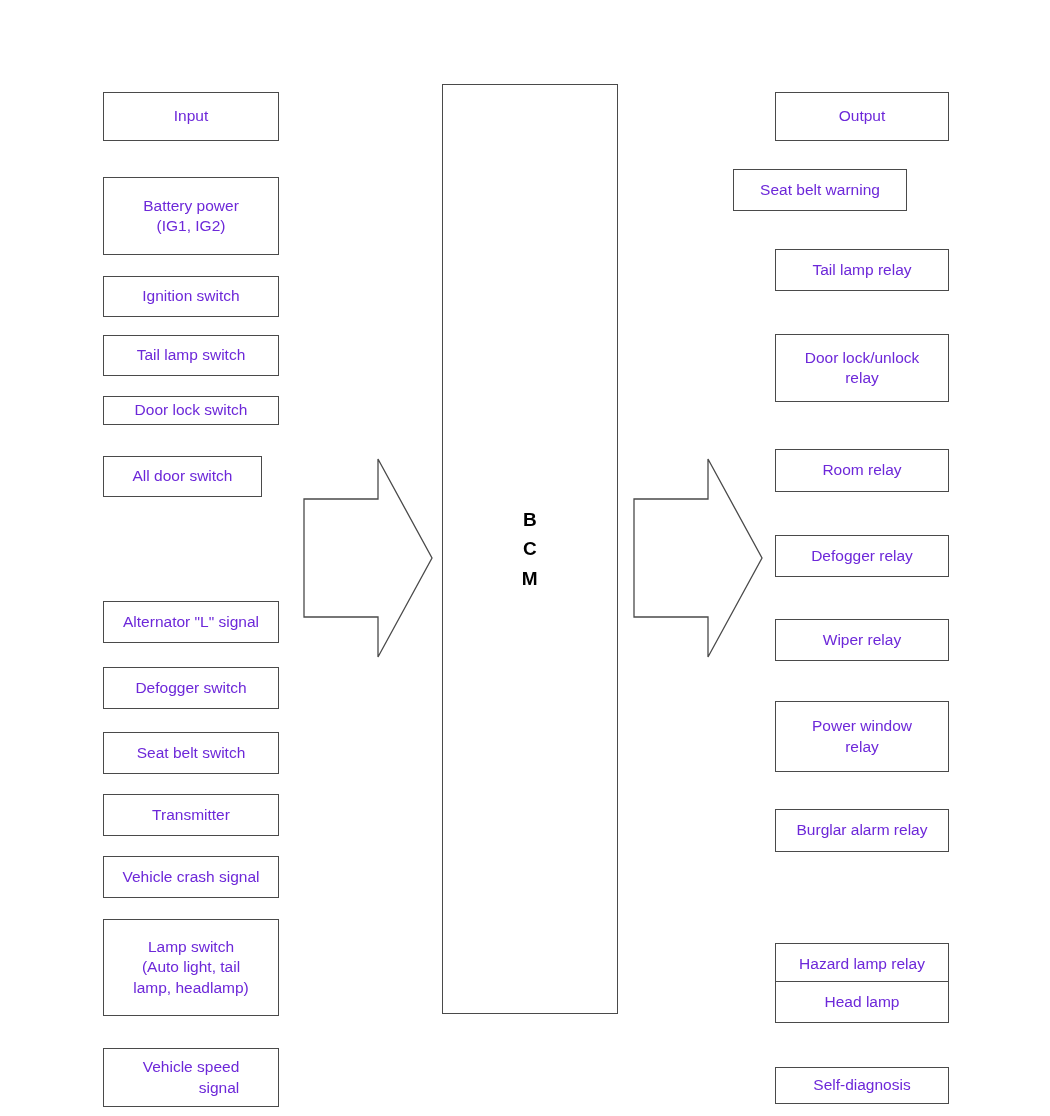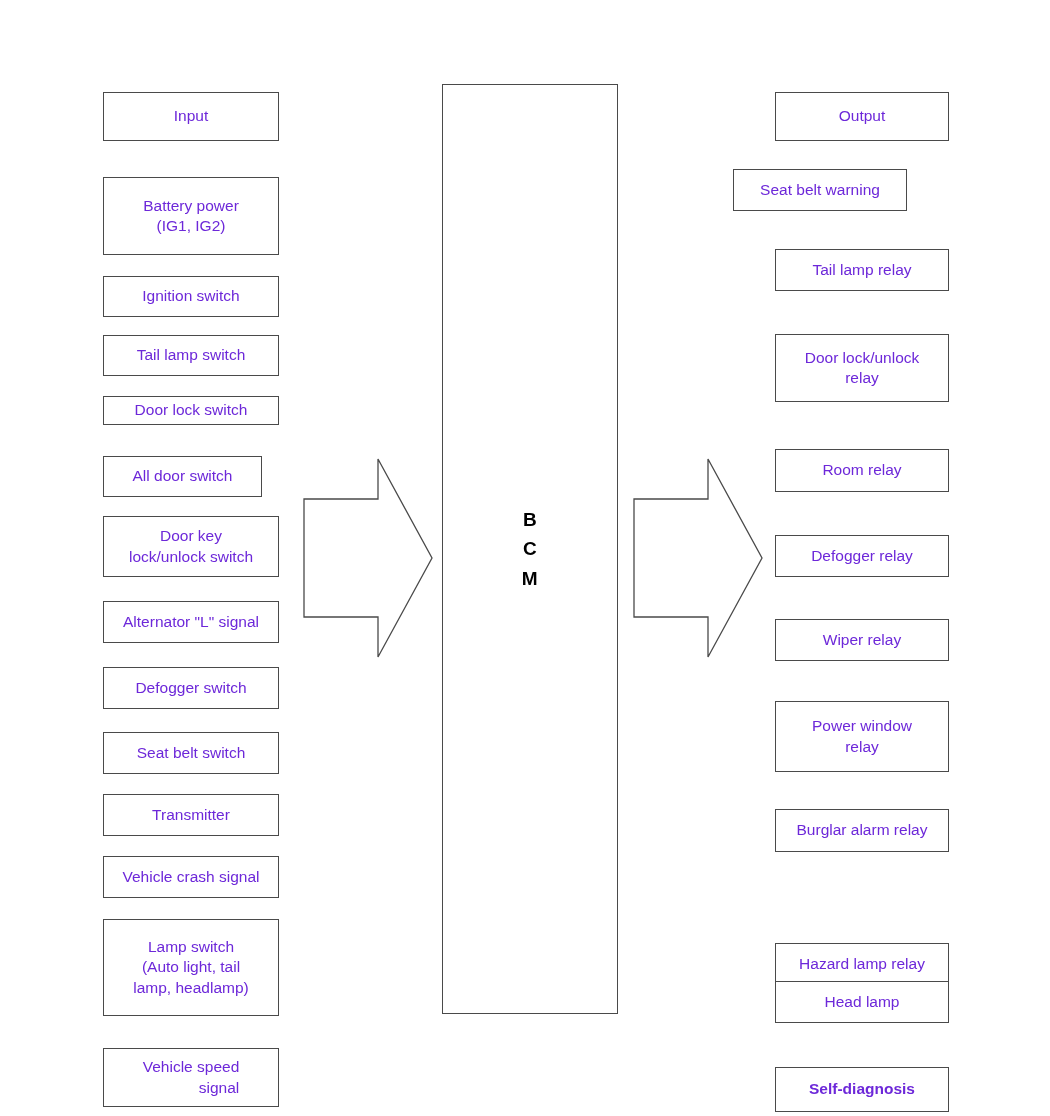--- a/index.html
+++ b/index.html
@@ -86,22 +86,20 @@
 
   <div id="output-column"></div>
 
 <div class="node" style="left: 103px; top: 48px; width: 176px; height: 49px;">Input</div>
     <div class="node" style="left: 103px; top: 133px; width: 176px; height: 78px;">Battery power
 (IG1, IG2)</div>
     <div class="node" style="left: 103px; top: 232px; width: 176px; height: 41px;">Ignition switch</div>
     <div class="node" style="left: 103px; top: 291px; width: 176px; height: 41px;">Tail lamp switch</div>
     <div class="node" style="left: 103px; top: 352px; width: 176px; height: 29px;">Door lock switch</div>
     <div class="node" style="left: 103px; top: 412px; width: 159px; height: 41px;">All door switch</div>
-    <div class="node" style="left: 103px; top: 472px; width: 176px; height: 61px;">Door key
-lock/unlock switch</div>
     <div class="node" style="left: 103px; top: 557px; width: 176px; height: 42px;">Alternator "L" signal</div>
     <div class="node" style="left: 103px; top: 623px; width: 176px; height: 42px;">Defogger switch</div>
     <div class="node" style="left: 103px; top: 688px; width: 176px; height: 42px;">Seat belt switch</div>
     <div class="node" style="left: 103px; top: 750px; width: 176px; height: 42px;">Transmitter</div>
     <div class="node" style="left: 103px; top: 812px; width: 176px; height: 42px;">Vehicle crash signal</div>
     <div class="node" style="left: 103px; top: 875px; width: 176px; height: 97px;">Lamp switch
 (Auto light, tail
 lamp, headlamp)</div>
     <div class="node" style="left: 103px; top: 1004px; width: 176px; height: 59px; text-align: right;">Vehicle speed
 signal</div>
@@ -111,14 +109,14 @@
     <div class="node" style="left: 775px; top: 290px; width: 174px; height: 68px;">Door lock/unlock
 relay</div>
     <div class="node" style="left: 775px; top: 405px; width: 174px; height: 43px;">Room relay</div>
     <div class="node" style="left: 775px; top: 491px; width: 174px; height: 42px;">Defogger relay</div>
     <div class="node" style="left: 775px; top: 575px; width: 174px; height: 42px;">Wiper relay</div>
     <div class="node" style="left: 775px; top: 657px; width: 174px; height: 71px;">Power window
 relay</div>
     <div class="node" style="left: 775px; top: 765px; width: 174px; height: 43px;">Burglar alarm relay</div>
     <div class="node" style="left: 775px; top: 899px; width: 174px; height: 43px;">Hazard lamp relay</div>
     <div class="node" style="left: 775px; top: 937px; width: 174px; height: 42px;">Head lamp</div>
-    <div class="node" style="left: 775px; top: 1023px; width: 174px; height: 45px; font-weight: bold;">Self-diagnosis</div>
+    <div class="node" style="left: 775px; top: 1023px; width: 174px; height: 37px;">Self-diagnosis</div>
   </div>
 
 </body></html>

